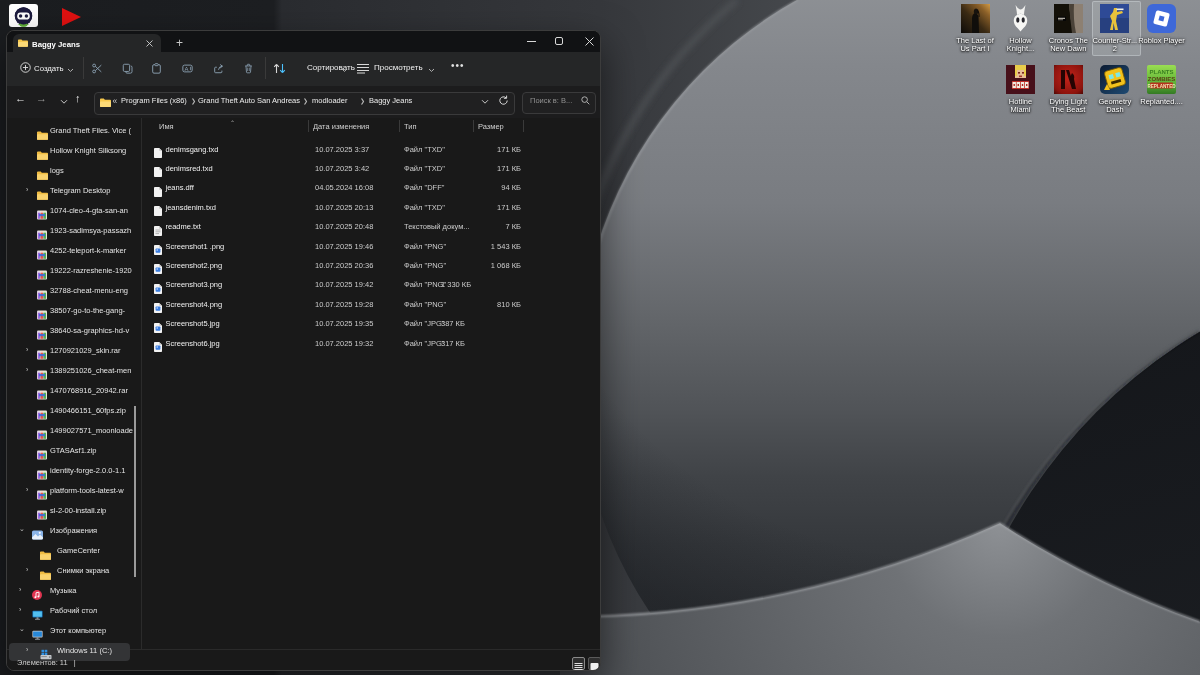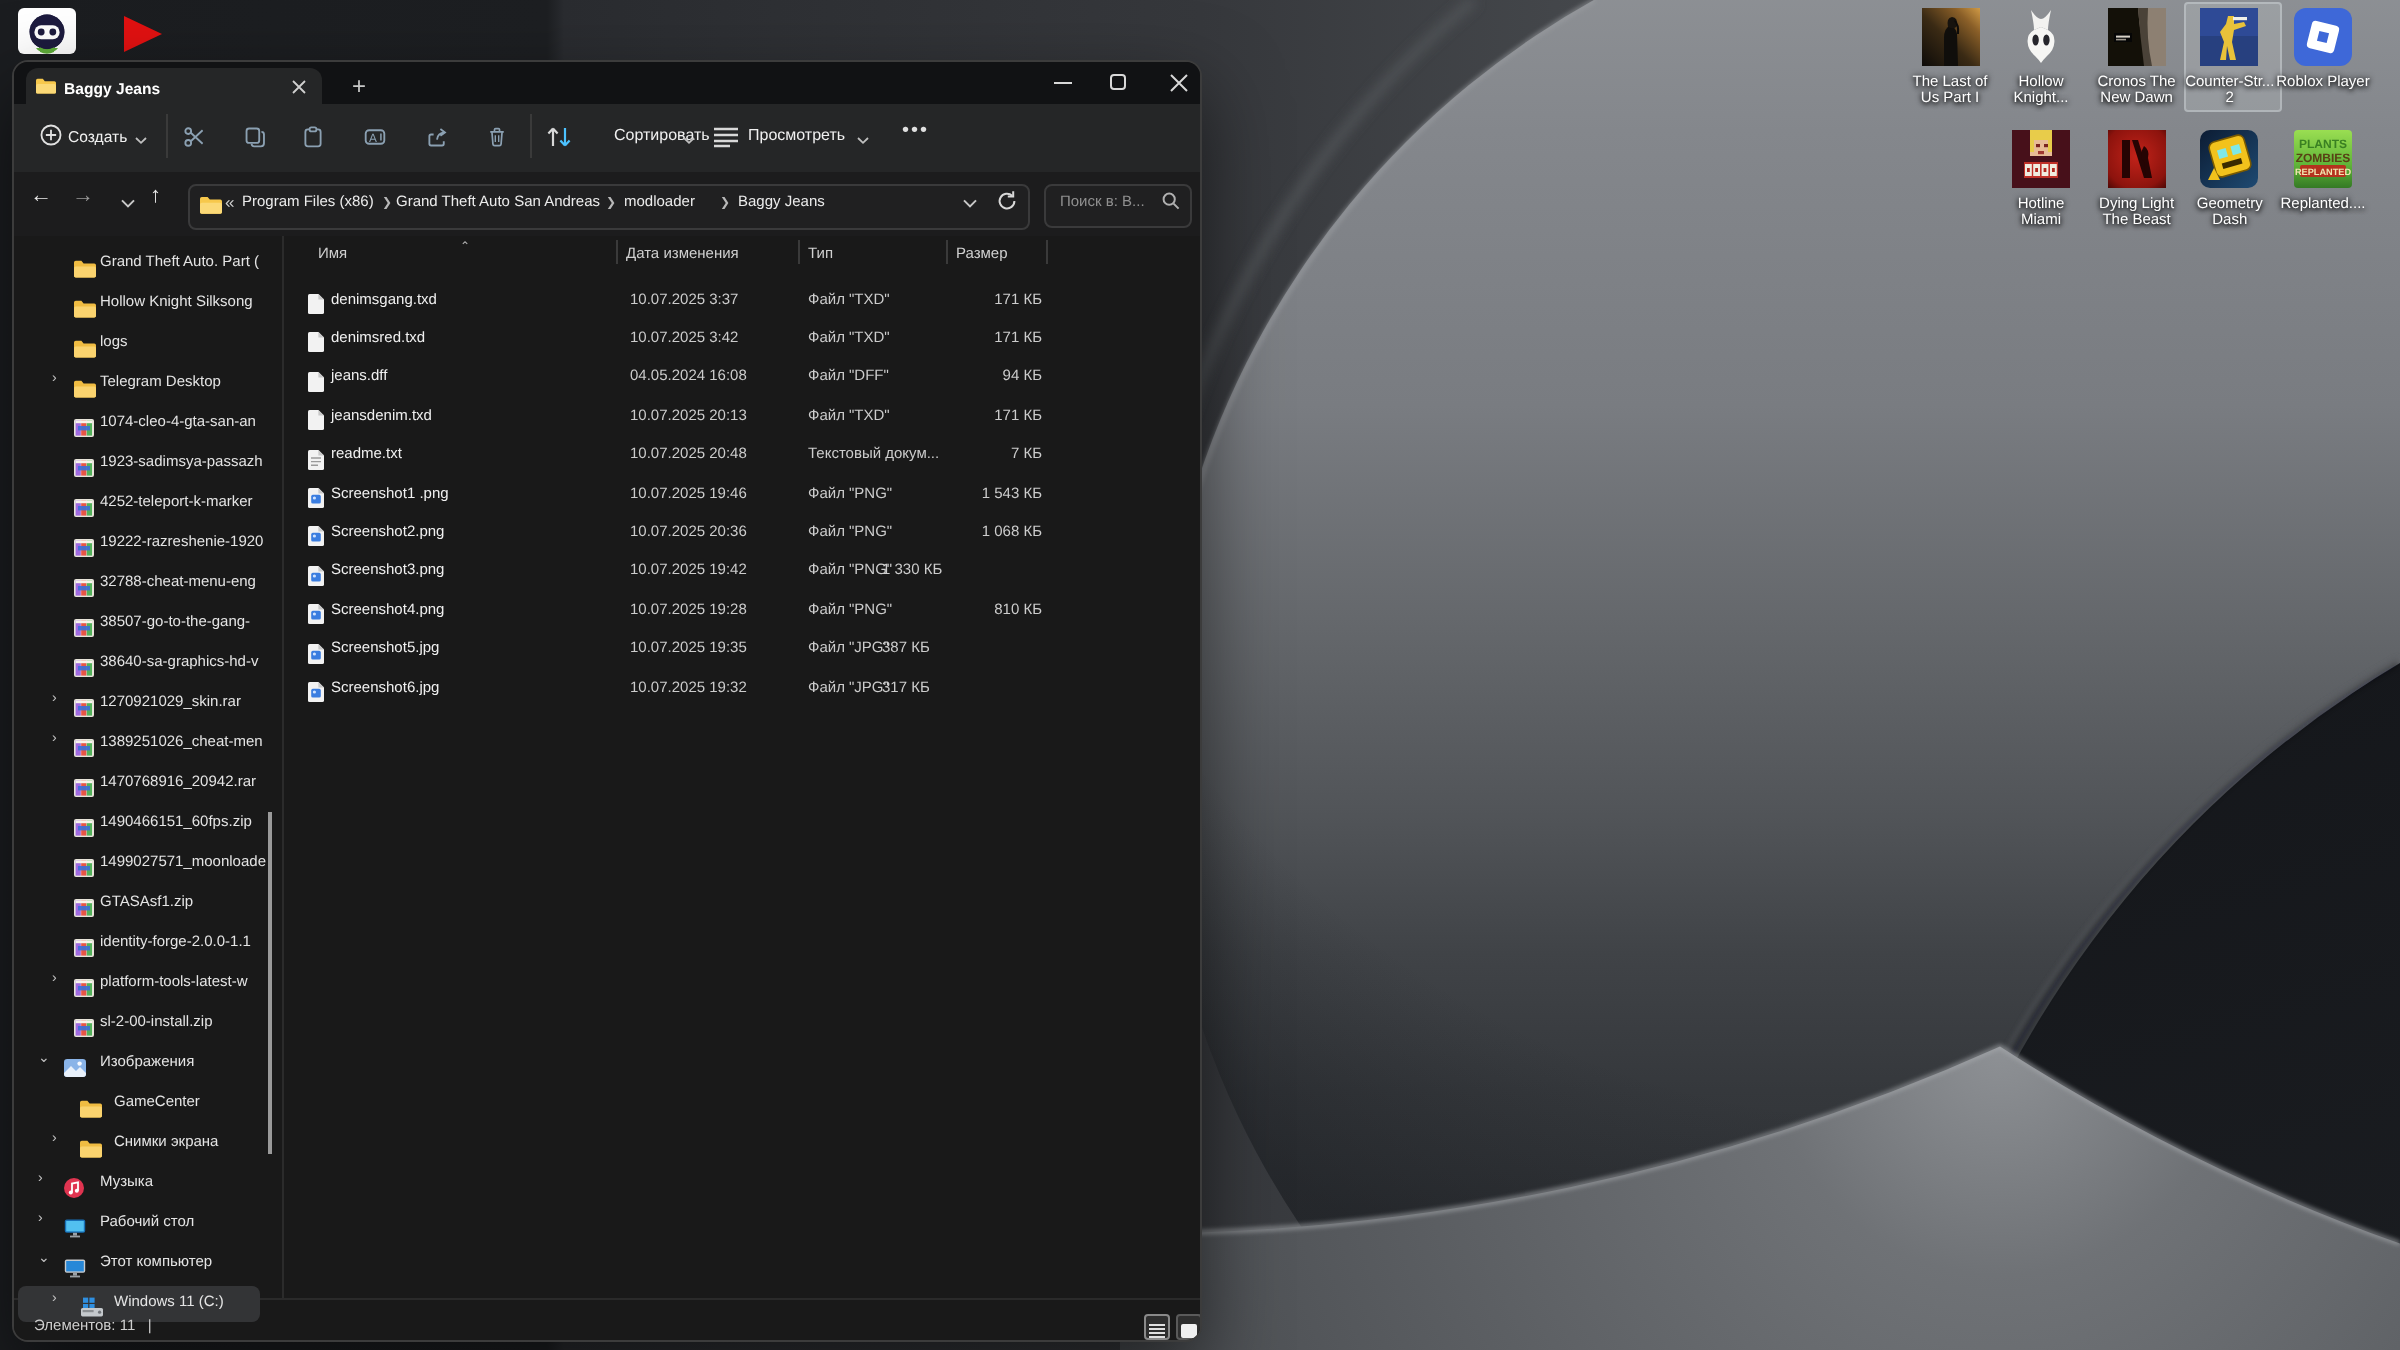--- a/index.html
+++ b/index.html
@@ -311,21 +311,21 @@
 <svg class="ab" style="left:574px;top:64.5px" width="9" height="9">
         <circle cx="3.6" cy="3.6" r="2.8" fill="none" stroke="#b0b0b0" stroke-width="1"></circle>
         <path d="M5.8,5.8 L8.3,8.3" stroke="#b0b0b0" stroke-width="1"></path>
       </svg>
 <div class="ab" style="left:134px;top:87px;width:1px;height:531px;background:#2b2b2b"></div>
 <div class="ab" style="left:2px;top:611.5px;width:121px;height:18px;background:#333436;border-radius:4px"></div>
 <div class="ab" style="left:30px;top:95px"><svg width="11" height="9" viewBox="0 0 11 9">
           <path d="M0,1.3 Q0,0.4 0.9,0.4 L3.7,0.4 L4.8,1.7 L10.1,1.7 Q11,1.7 11,2.6 L11,7.9 Q11,8.8 10.1,8.8 L0.9,8.8 Q0,8.8 0,7.9 Z" fill="#f0bc42"></path>
           <rect x="0" y="3.2" width="11" height="5.6" rx="0.9" fill="#fad36e"></rect>
         </svg></div>
-<div class="ab" style="left:43px;top:95px;width:88px;font-size:7.5px;color:#e4e4e4;white-space:nowrap;overflow:hidden">Grand Theft Auto. Part (</div>
+<div class="ab" style="left:43px;top:95px;width:88px;font-size:7.5px;color:#e4e4e4;white-space:nowrap;overflow:hidden">Grand Theft Files. Vice (</div>
 <div class="ab" style="left:30px;top:115px"><svg width="11" height="9" viewBox="0 0 11 9">
           <path d="M0,1.3 Q0,0.4 0.9,0.4 L3.7,0.4 L4.8,1.7 L10.1,1.7 Q11,1.7 11,2.6 L11,7.9 Q11,8.8 10.1,8.8 L0.9,8.8 Q0,8.8 0,7.9 Z" fill="#f0bc42"></path>
           <rect x="0" y="3.2" width="11" height="5.6" rx="0.9" fill="#fad36e"></rect>
         </svg></div>
 <div class="ab" style="left:43px;top:115px;width:88px;font-size:7.5px;color:#e4e4e4;white-space:nowrap;overflow:hidden">Hollow Knight Silksong</div>
 <div class="ab" style="left:30px;top:135px"><svg width="11" height="9" viewBox="0 0 11 9">
           <path d="M0,1.3 Q0,0.4 0.9,0.4 L3.7,0.4 L4.8,1.7 L10.1,1.7 Q11,1.7 11,2.6 L11,7.9 Q11,8.8 10.1,8.8 L0.9,8.8 Q0,8.8 0,7.9 Z" fill="#f0bc42"></path>
           <rect x="0" y="3.2" width="11" height="5.6" rx="0.9" fill="#fad36e"></rect>
         </svg></div>
 <div class="ab" style="left:43px;top:135px;width:88px;font-size:7.5px;color:#e4e4e4;white-space:nowrap;overflow:hidden">logs</div>

